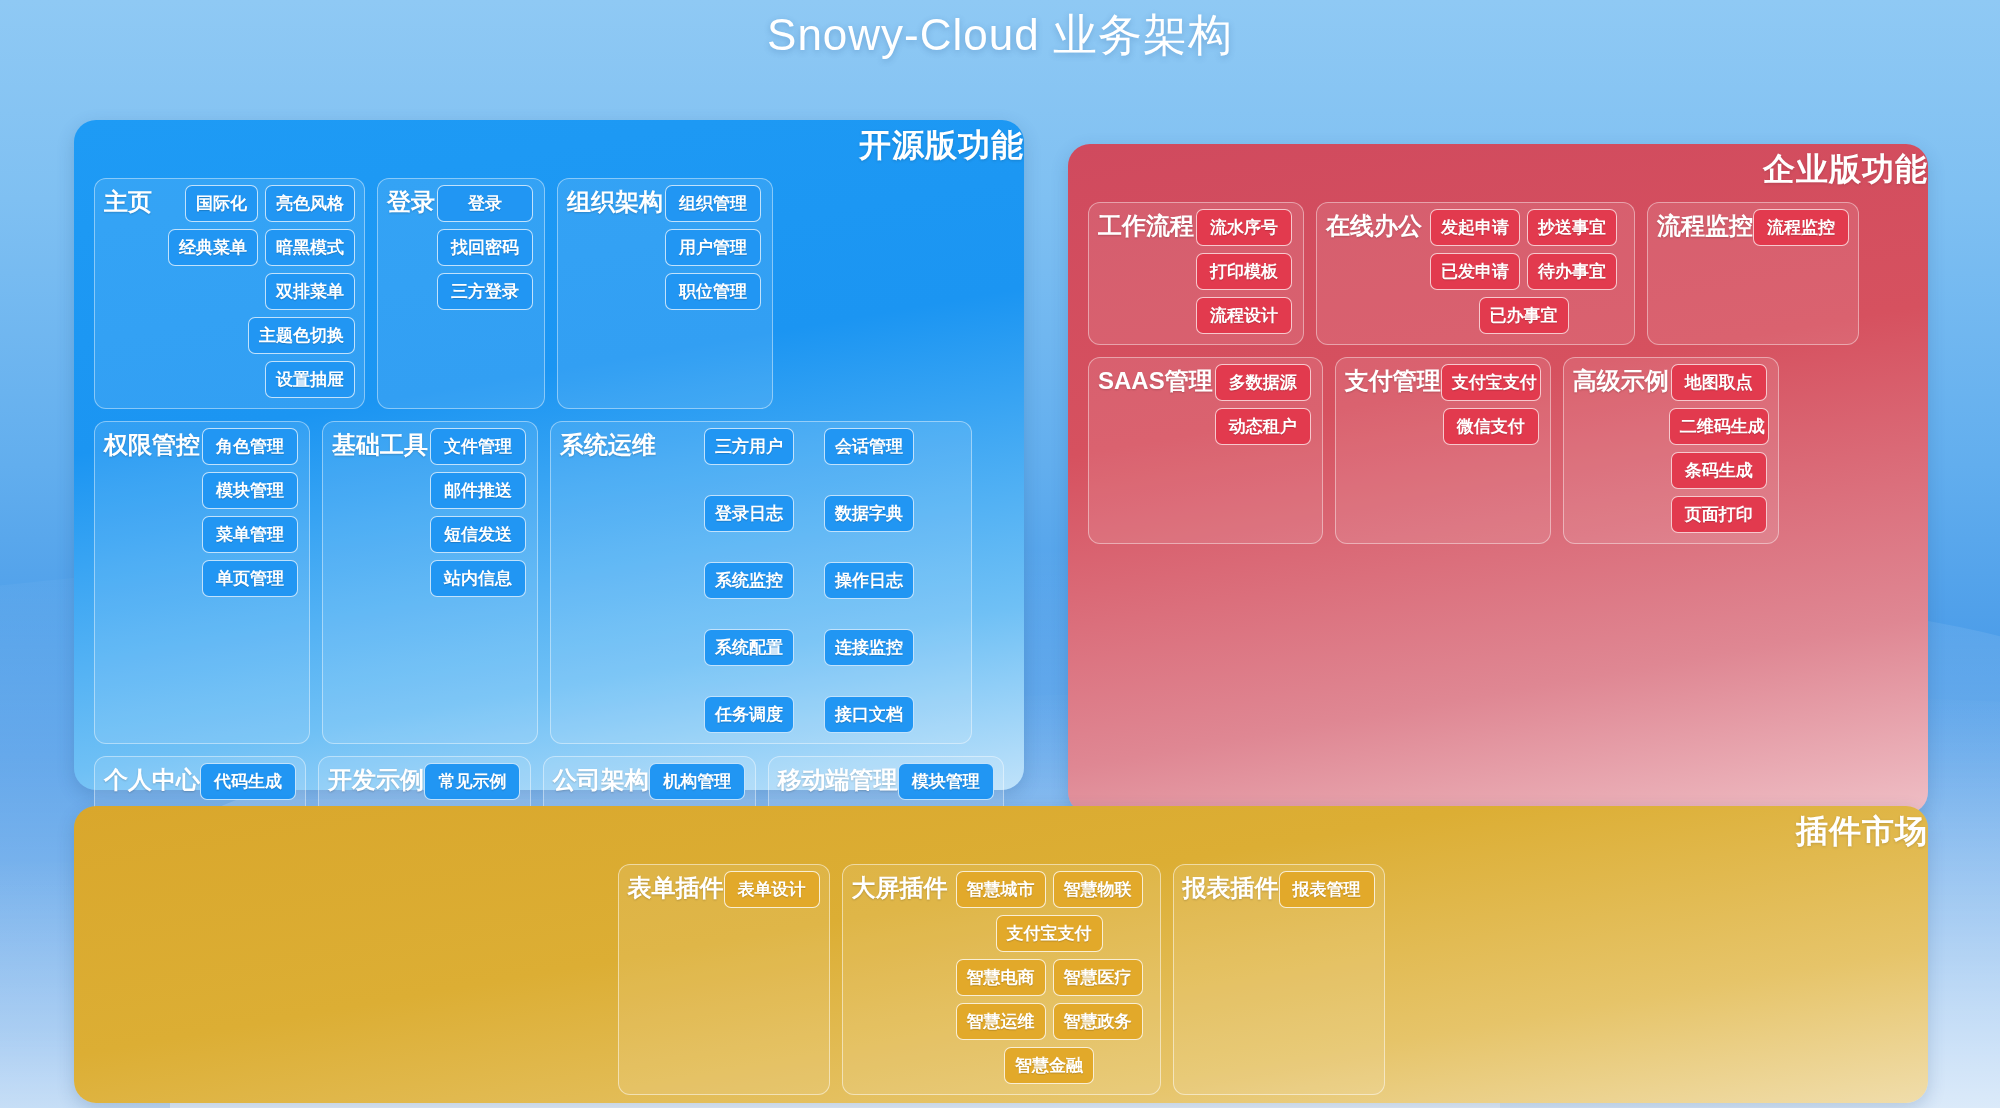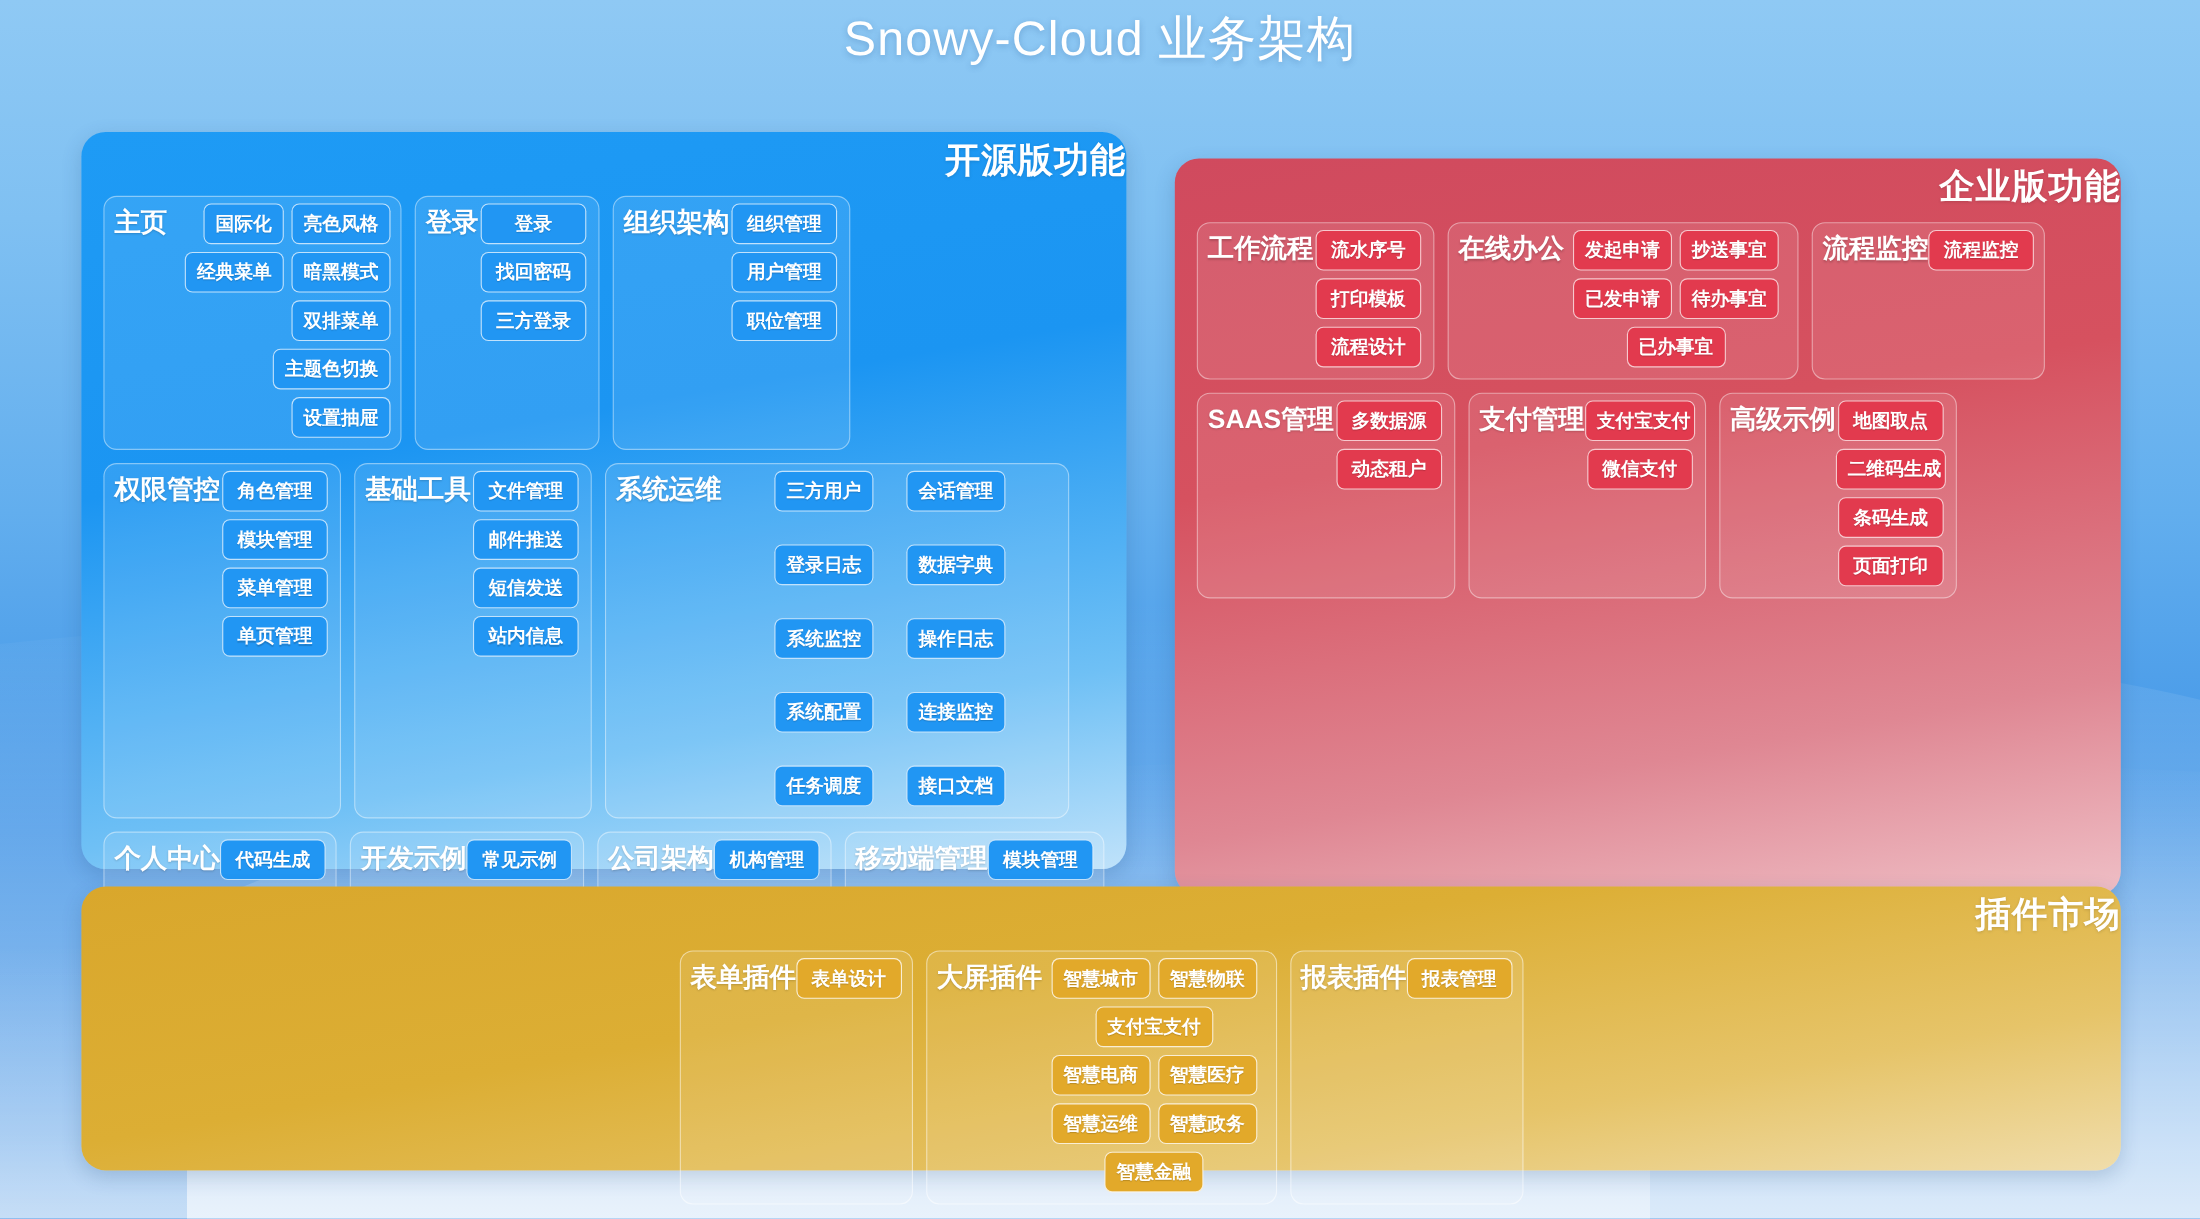--- a/index.html
+++ b/index.html
@@ -29,21 +29,21 @@
     text-shadow:0 2px 6px rgba(40,90,150,.30);}
 
   
   .panel{position:absolute;border-radius:22px;box-shadow:0 6px 18px rgba(30,70,120,.20);}
   .panel-title{text-align:right;color:#fff;font-size:32px;font-weight:bold;
     padding-top:4px;letter-spacing:1px;text-shadow:0 1px 3px rgba(0,0,0,.15);}
   #panel-open{left:74px;top:120px;width:950px;height:670px;
     background:linear-gradient(170deg,#1e9bf5 0%,#1b95f2 40%,#6fc0f5 78%,#bfe2fa 100%);}
   #panel-ent{left:1068px;top:120px;width:860px;height:670px;
     background:linear-gradient(170deg,#d04a5e 0%,#d6515f 38%,#df8793 76%,#efbfc6 100%);margin-top:24px;}
-  #panel-plugin{left:74px;top:806px;width:1854px;height:258px;
+  #panel-plugin{left:74px;top:806px;width:1854px;height:297px;
     background:linear-gradient(170deg,#d9a72c 0%,#dcae34 40%,#e6c469 75%,#f0ddab 100%);}
 
   .rows{position:absolute;left:0;right:0;top:58px;padding:0 20px;box-sizing:border-box;}
   .row{display:flex;gap:12px;margin-bottom:12px;align-items:stretch;justify-content:flex-start;}
   .row.center{justify-content:center;}
 
   
   .group{border-radius:12px;padding:6px 9px 10px;box-sizing:border-box;
     display:flex;flex-direction:row;}
   .group .g-title{text-align:center;color:#fff;font-size:24px;font-weight:bold;

